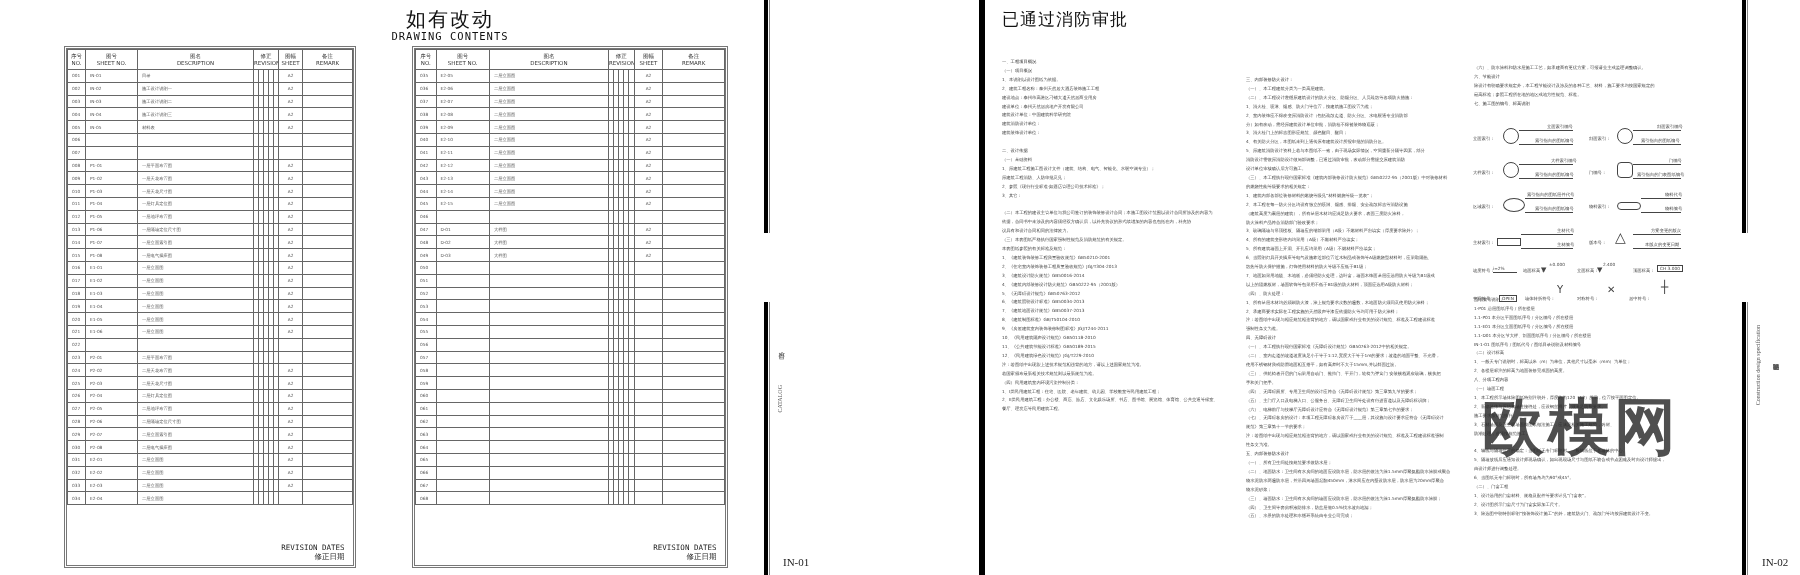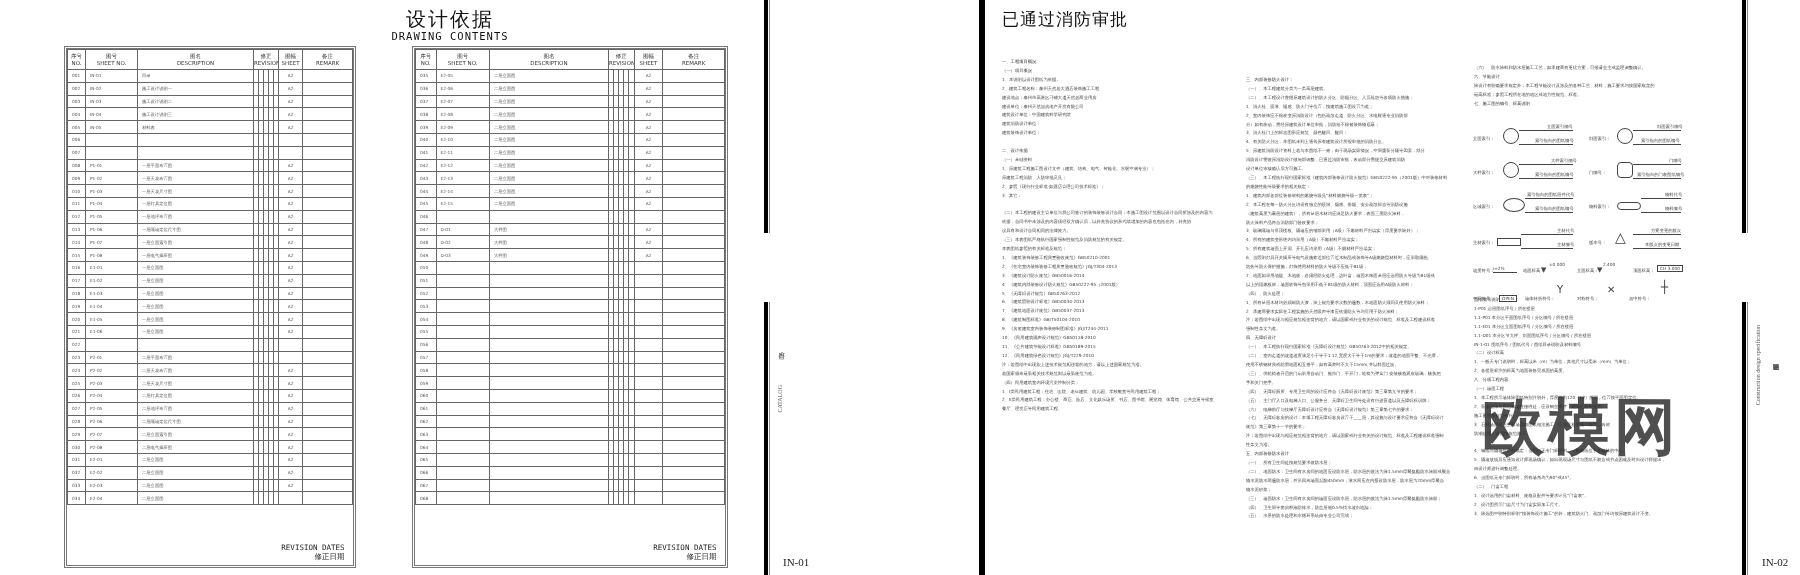--- a/index.html
+++ b/index.html
@@ -40,21 +40,21 @@
   .sym { position: absolute; font-size: 4.3px; color: #444; white-space: nowrap; }
   .sym-circle { position: absolute; border: 1px solid #444; border-radius: 50%; }
   .sym-line { position: absolute; border-top: 1px solid #444; }
   .big-watermark { position: absolute; left: 1482px; top: 385px; font-size: 62px; color: rgba(40,40,40,0.82);
     letter-spacing: 4px; font-weight: bold; }
 </style>
 </head>
 <body>
 
 <div>
-  <div class="sheet1-title">设计依据</div>
+  <div class="sheet1-title">如有改动</div>
   <div class="sheet1-subtitle">DRAWING CONTENTS</div>
 
   <div class="dtable" id="tblL" style="left:64px; width:292px;">
       <table style="width:100%">
         <colgroup>
           <col style="width:18px">
           <col style="width:52px">
           <col style="width:116px">
           <col style="width:5px">
           <col style="width:5px">

